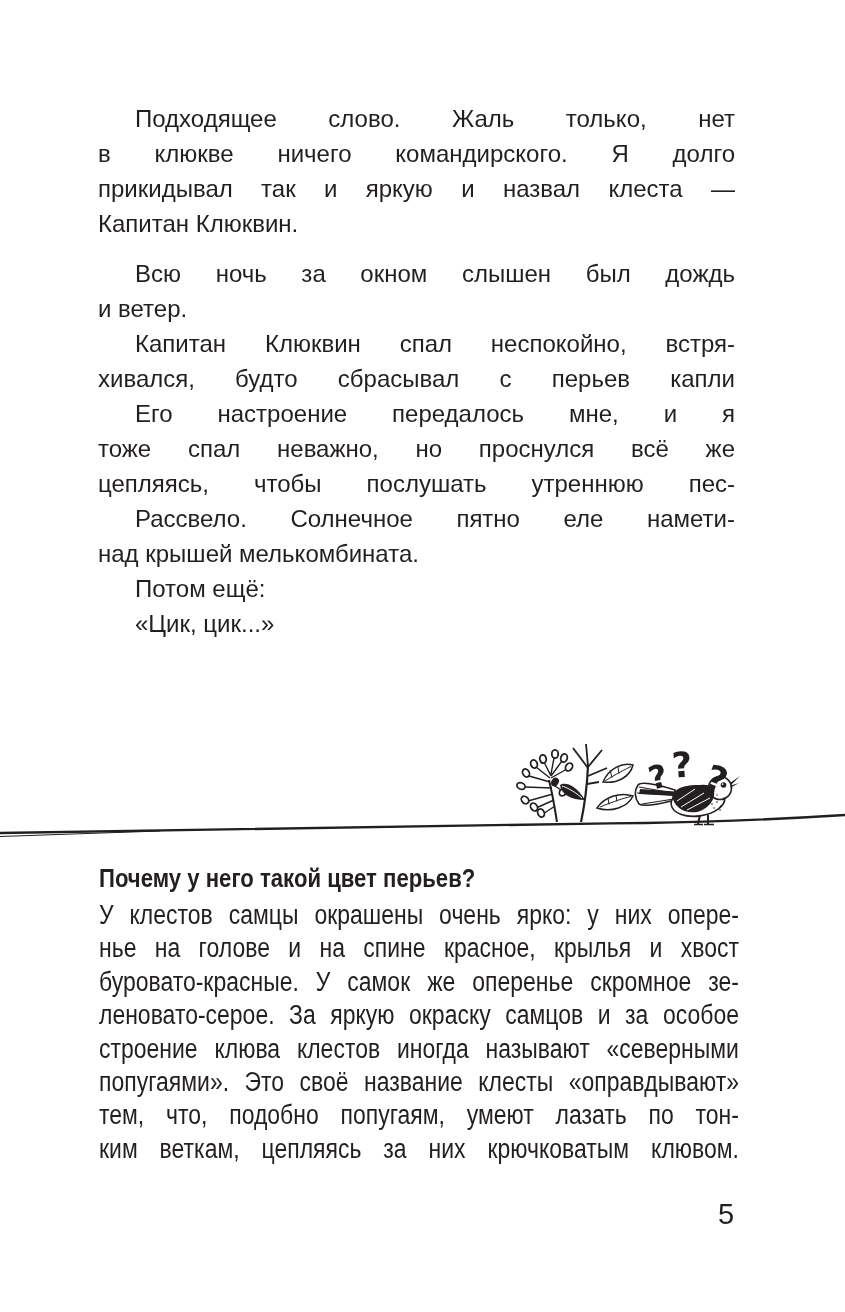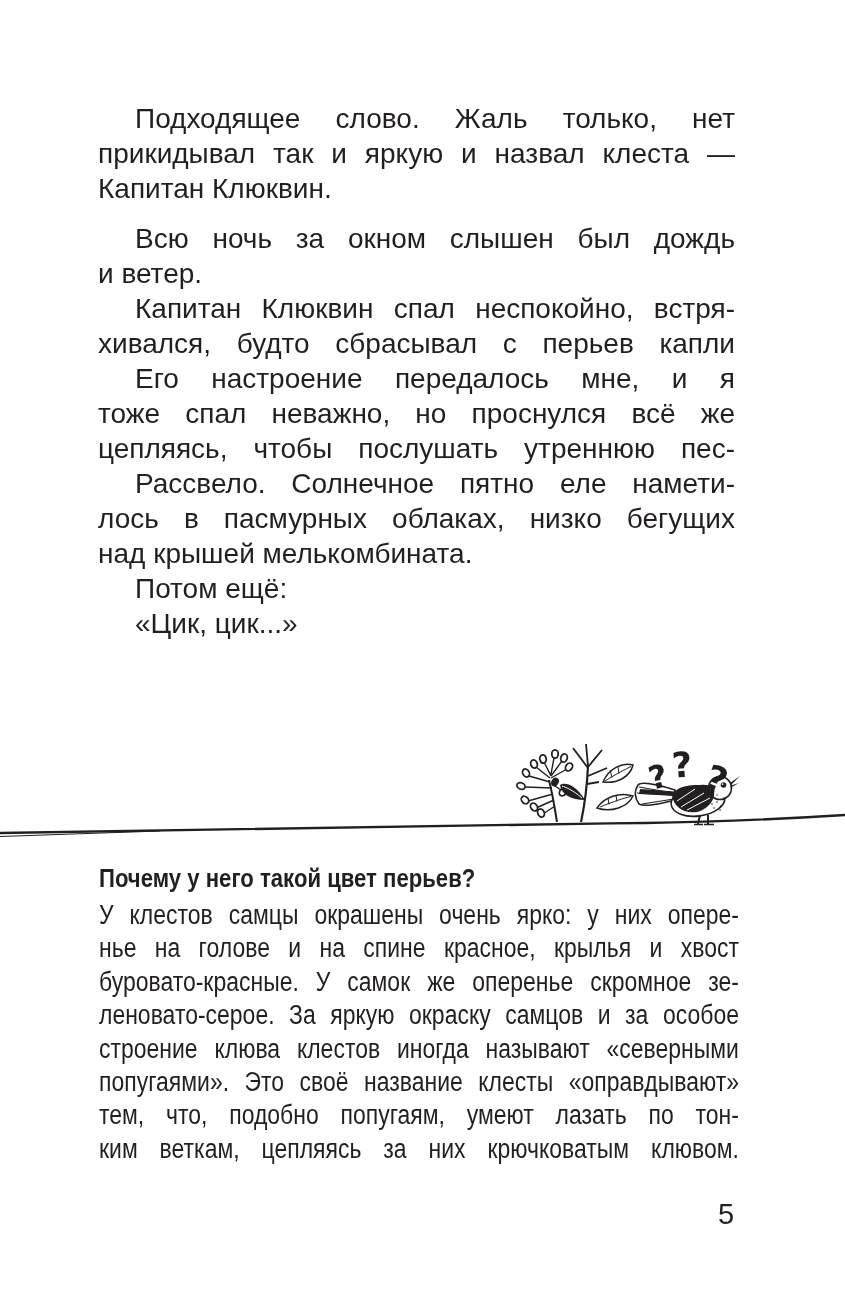--- a/index.html
+++ b/index.html
@@ -9,21 +9,21 @@
     position: relative;
     overflow: hidden;
     font-family: "Liberation Sans", sans-serif;
     color: #231f20;
   }
 
   
   .story {
     position: absolute;
     left: 98px; top: 101px; width: 637px;
-    font-size: 28px; line-height: 35px;
+    font-size: 24px; line-height: 35px;
   }
   .story .line {
     text-align: justify;
     text-align-last: justify;
     white-space: normal;
   }
   .story .line.indent { text-indent: 37px; }
   .story .line.endp   { text-align-last: left; }
   .para.after-gap     { margin-top: 15px; }
 
@@ -56,39 +56,39 @@
     text-align: center;
     font-size: 29px; line-height: 28px;
   }
 </style>
 </head>
 <body>
 
 <div class="story">
   <div class="para">
     <div class="line indent">Подходящее слово. Жаль только, нет</div>
+    <div class="line">в клюкве ничего командирского. Я долго</div>
     <div class="line">прикидывал так и яркую и назвал клеста —</div>
     <div class="line endp">Капитан Клюквин.</div>
   </div>
   <div class="para after-gap">
     <div class="line indent">Всю ночь за окном слышен был дождь</div>
     <div class="line endp">и ветер.</div>
   </div>
   <div class="para">
     <div class="line indent">Капитан Клюквин спал неспокойно, встря-</div>
     <div class="line">хивался, будто сбрасывал с перьев капли</div>
   </div>
   <div class="para">
     <div class="line indent">Его настроение передалось мне, и я</div>
     <div class="line">тоже спал неважно, но проснулся всё же</div>
     <div class="line">цепляясь, чтобы послушать утреннюю пес-</div>
   </div>
   <div class="para">
     <div class="line indent">Рассвело. Солнечное пятно еле намети-</div>
-    <div class="line">лось в пасмурных облаках, низко бегущих</div>
     <div class="line endp">над крышей мелькомбината.</div>
   </div>
   <div class="para">
     <div class="line indent endp">Потом ещё:</div>
   </div>
   <div class="para">
     <div class="line indent endp">«Цик, цик...»</div>
   </div>
 </div>
 

